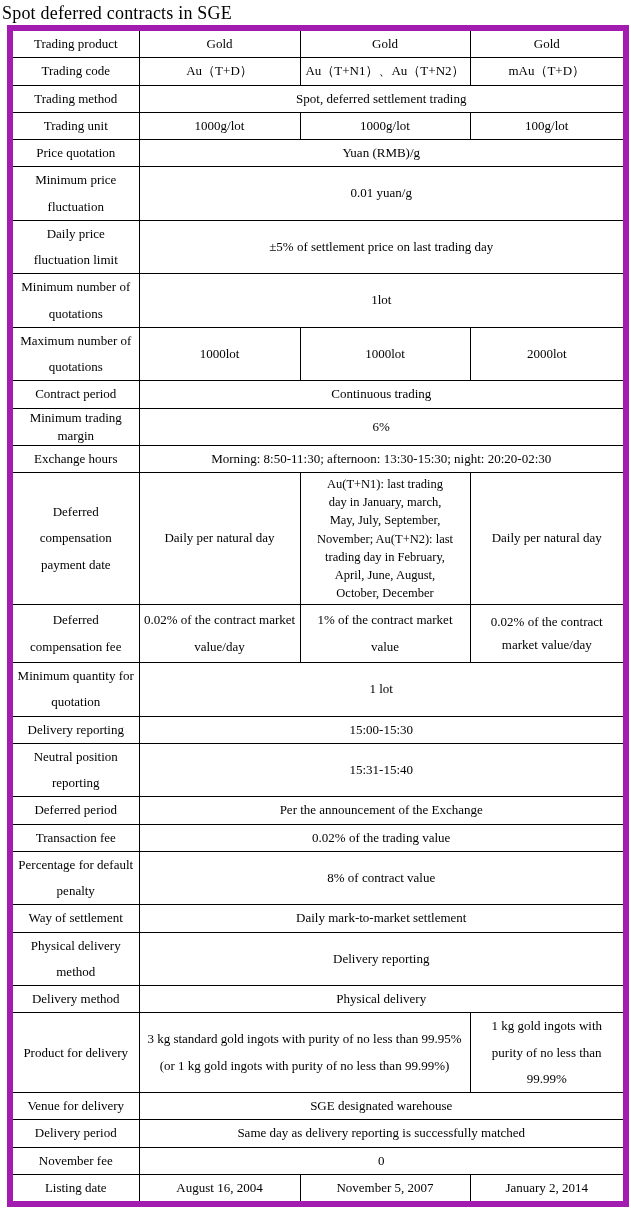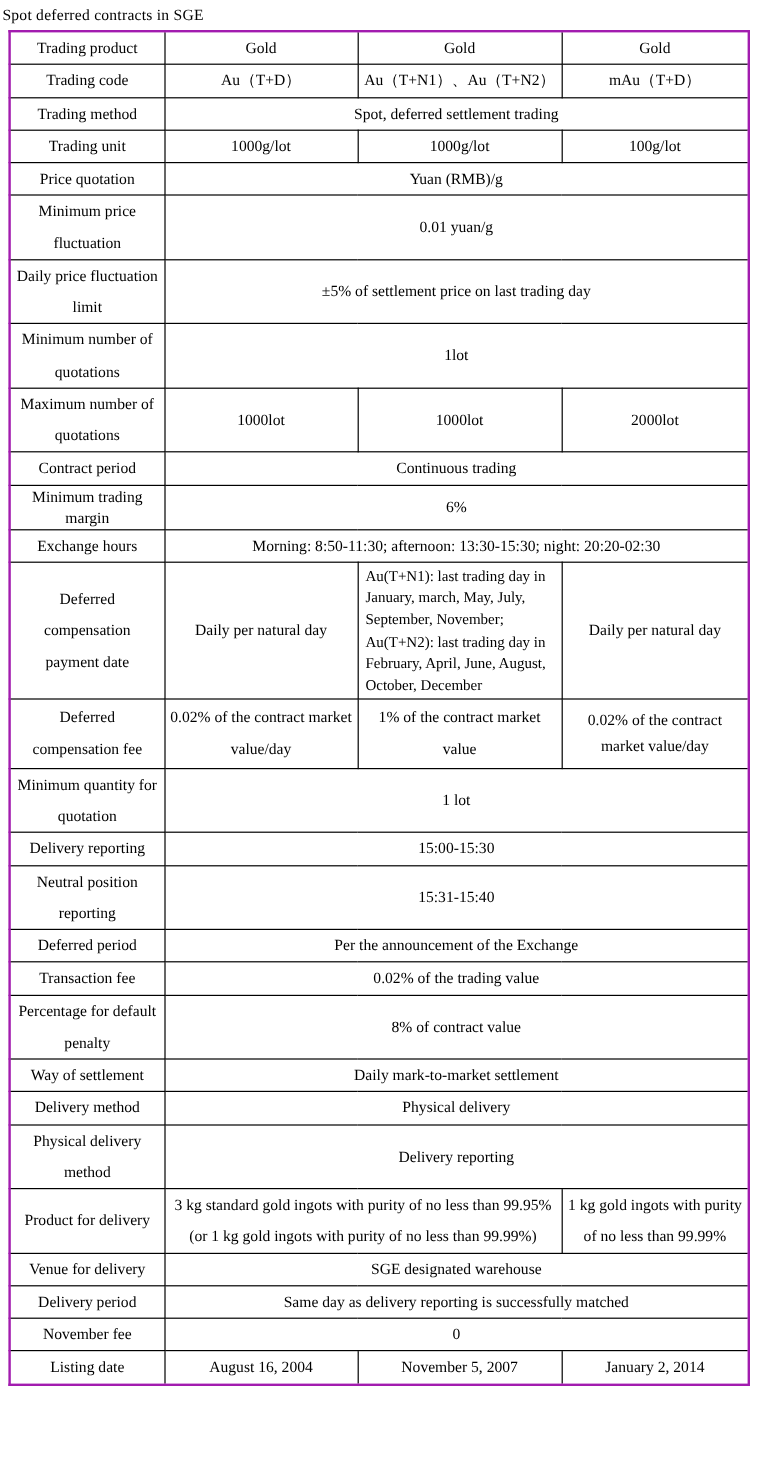--- a/index.html
+++ b/index.html
@@ -10,31 +10,31 @@
     font-family: "Liberation Serif", "DejaVu Serif", serif;
   }
   .page {
     width: 631px;
     height: 1217px;
     background: #ffffff;
     overflow: hidden;
     box-sizing: border-box;
   }
   .doc-title {
-    font-size: 13px;
+    font-size: 18px;
     line-height: 24px;
     padding: 1px 0 0 2px;
     letter-spacing: 0.2px;
   }
   table.spec-table {
     border-collapse: collapse;
     table-layout: fixed;
     width: 616px;
     margin-left: 7px;
-    border: 2px solid #a21caf;
+    border: 6px solid #a21caf;
   }
   table.spec-table td {
     border: 1px solid #000000;
     text-align: center;
     vertical-align: middle;
     font-size: 13px;
     line-height: 2.02;
     padding: 0 4px;
     overflow: hidden;
     word-wrap: break-word;
@@ -45,24 +45,24 @@
   col.c2 { width: 170px; }
   col.c3 { width: 156px; }
 
   
   tbody tr:nth-child(11) td.label-cell,
   tbody tr:nth-child(19) td.label-cell { line-height: 1.4; }
 
   
   tbody tr:nth-child(13) { height: 113px; }
   tbody tr:nth-child(13) td.cell-2 {
-    text-align: left;
+    text-align: center;
     line-height: 1.45;
     font-size: 12.5px;
-    padding: 2px 6px;
+    padding: 2px 16px;
   }
   
   tbody tr:nth-child(14) { height: 58px; }
   tbody tr:nth-child(14) td.cell-3 { line-height: 1.75; }
 
   
   tbody tr { height: 26px; }
 </style>
 </head>
 <body>
@@ -168,26 +168,26 @@
         </tr>
         <tr>
           <td class="label-cell">Percentage for default penalty</td>
           <td class="value-cell cell-1" colspan="3">8% of contract value</td>
         </tr>
         <tr>
           <td class="label-cell">Way of settlement</td>
           <td class="value-cell cell-1" colspan="3">Daily mark-to-market settlement</td>
         </tr>
         <tr>
+          <td class="label-cell">Physical delivery method</td>
+          <td class="value-cell cell-1" colspan="3">Delivery reporting</td>
+        </tr>
+        <tr>
           <td class="label-cell">Delivery method</td>
           <td class="value-cell cell-1" colspan="3">Physical delivery</td>
-        </tr>
-        <tr>
-          <td class="label-cell">Physical delivery method</td>
-          <td class="value-cell cell-1" colspan="3">Delivery reporting</td>
         </tr>
         <tr>
           <td class="label-cell">Product for delivery</td>
           <td class="value-cell cell-1" colspan="2">3 kg standard gold ingots with purity of no less than 99.95% (or 1 kg gold ingots with purity of no less than 99.99%)</td>
           <td class="value-cell cell-2">1 kg gold ingots with purity of no less than 99.99%</td>
         </tr>
         <tr>
           <td class="label-cell">Venue for delivery</td>
           <td class="value-cell cell-1" colspan="3">SGE designated warehouse</td>
         </tr>

